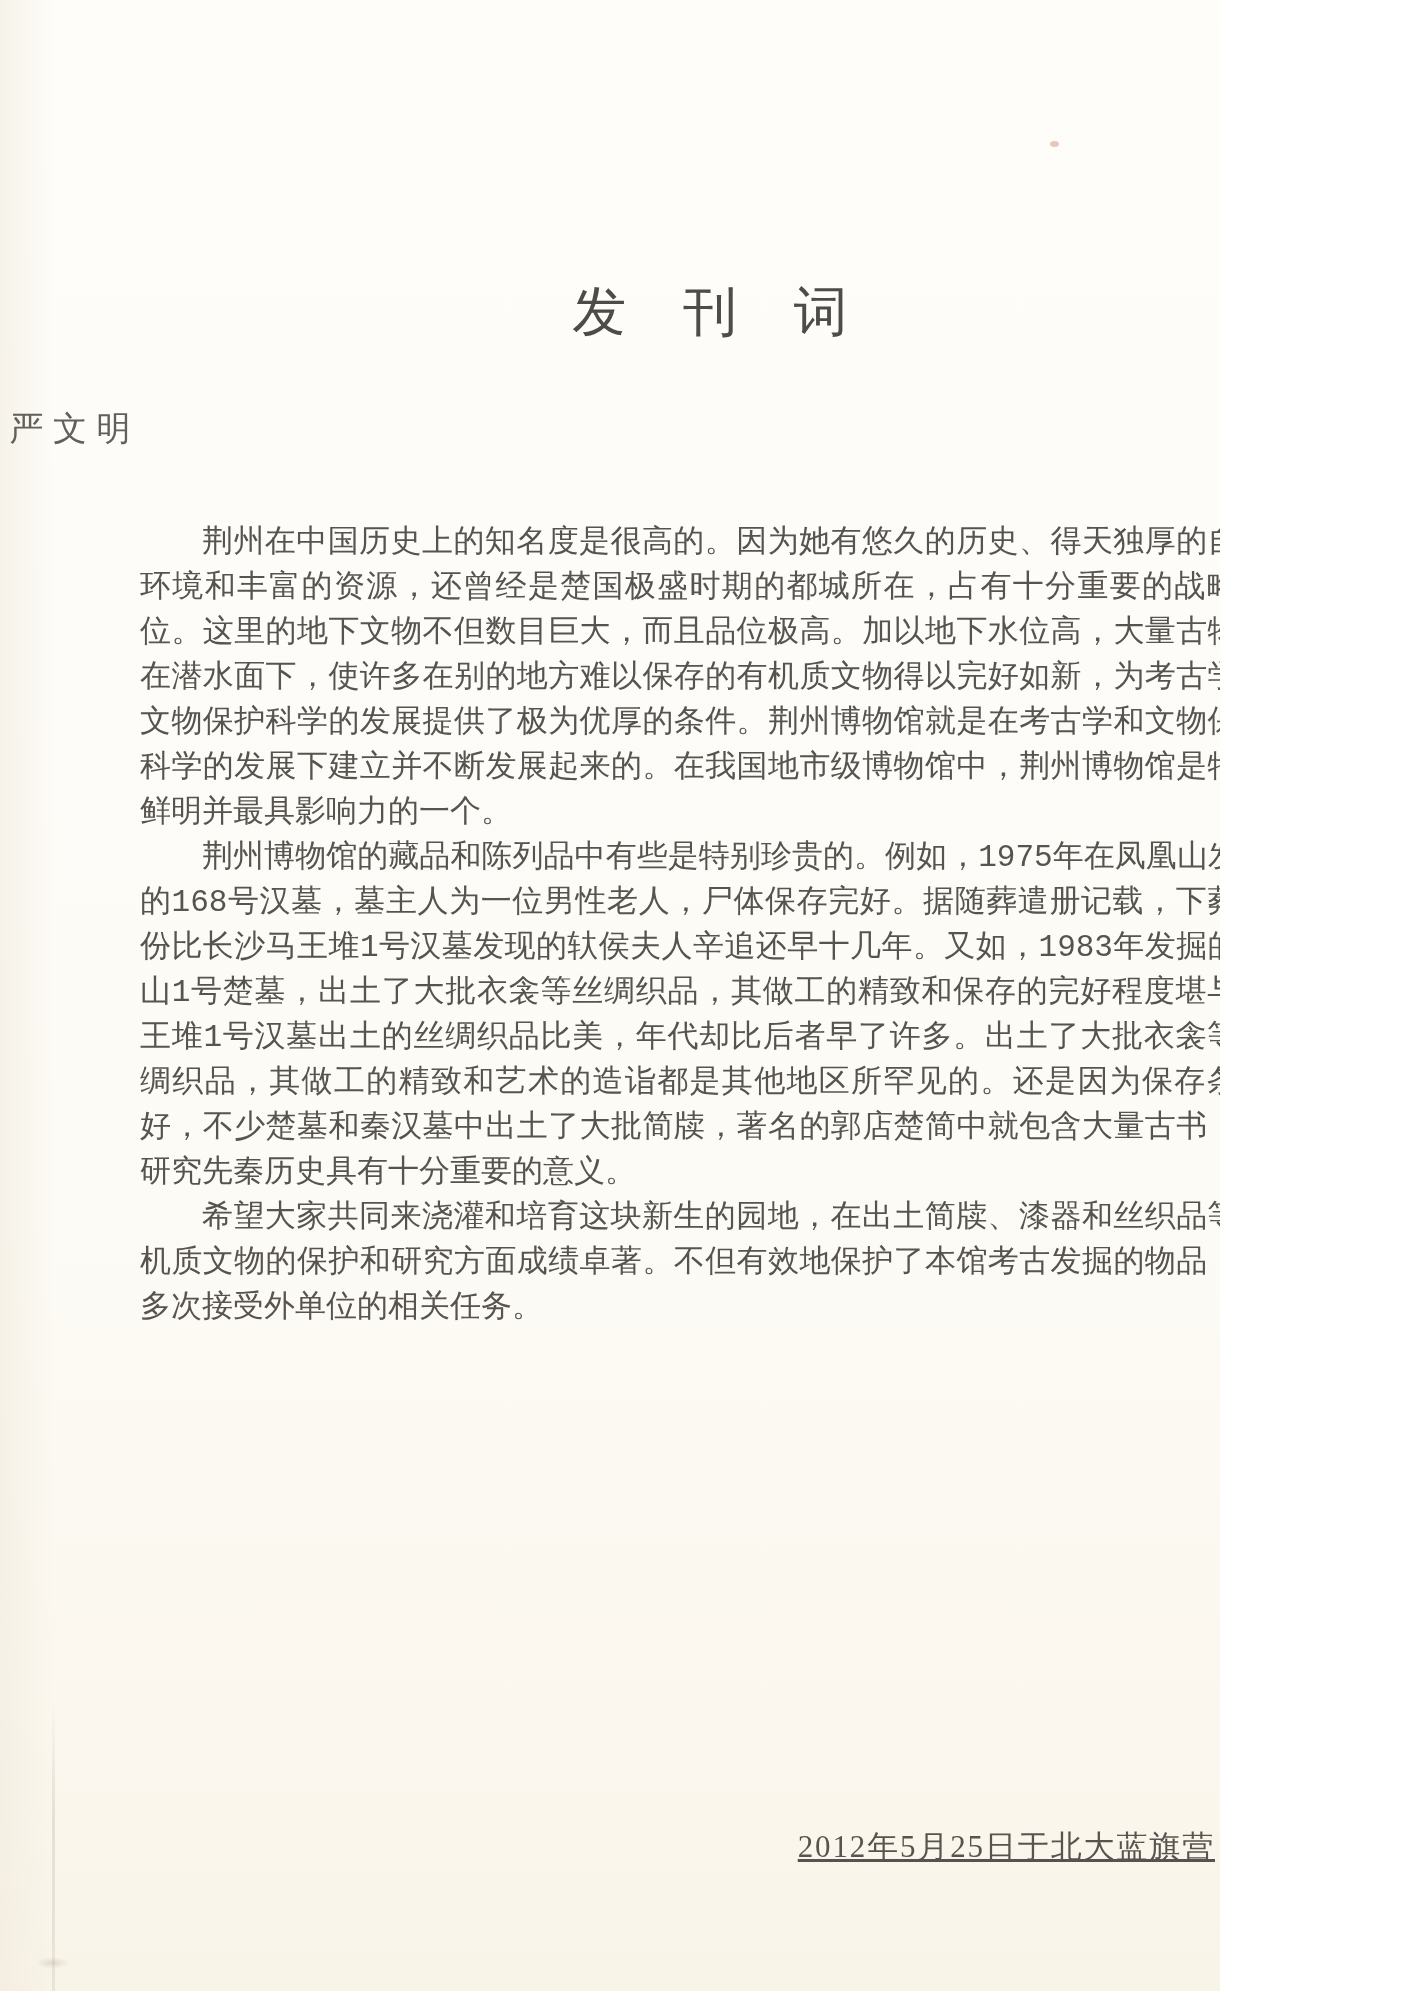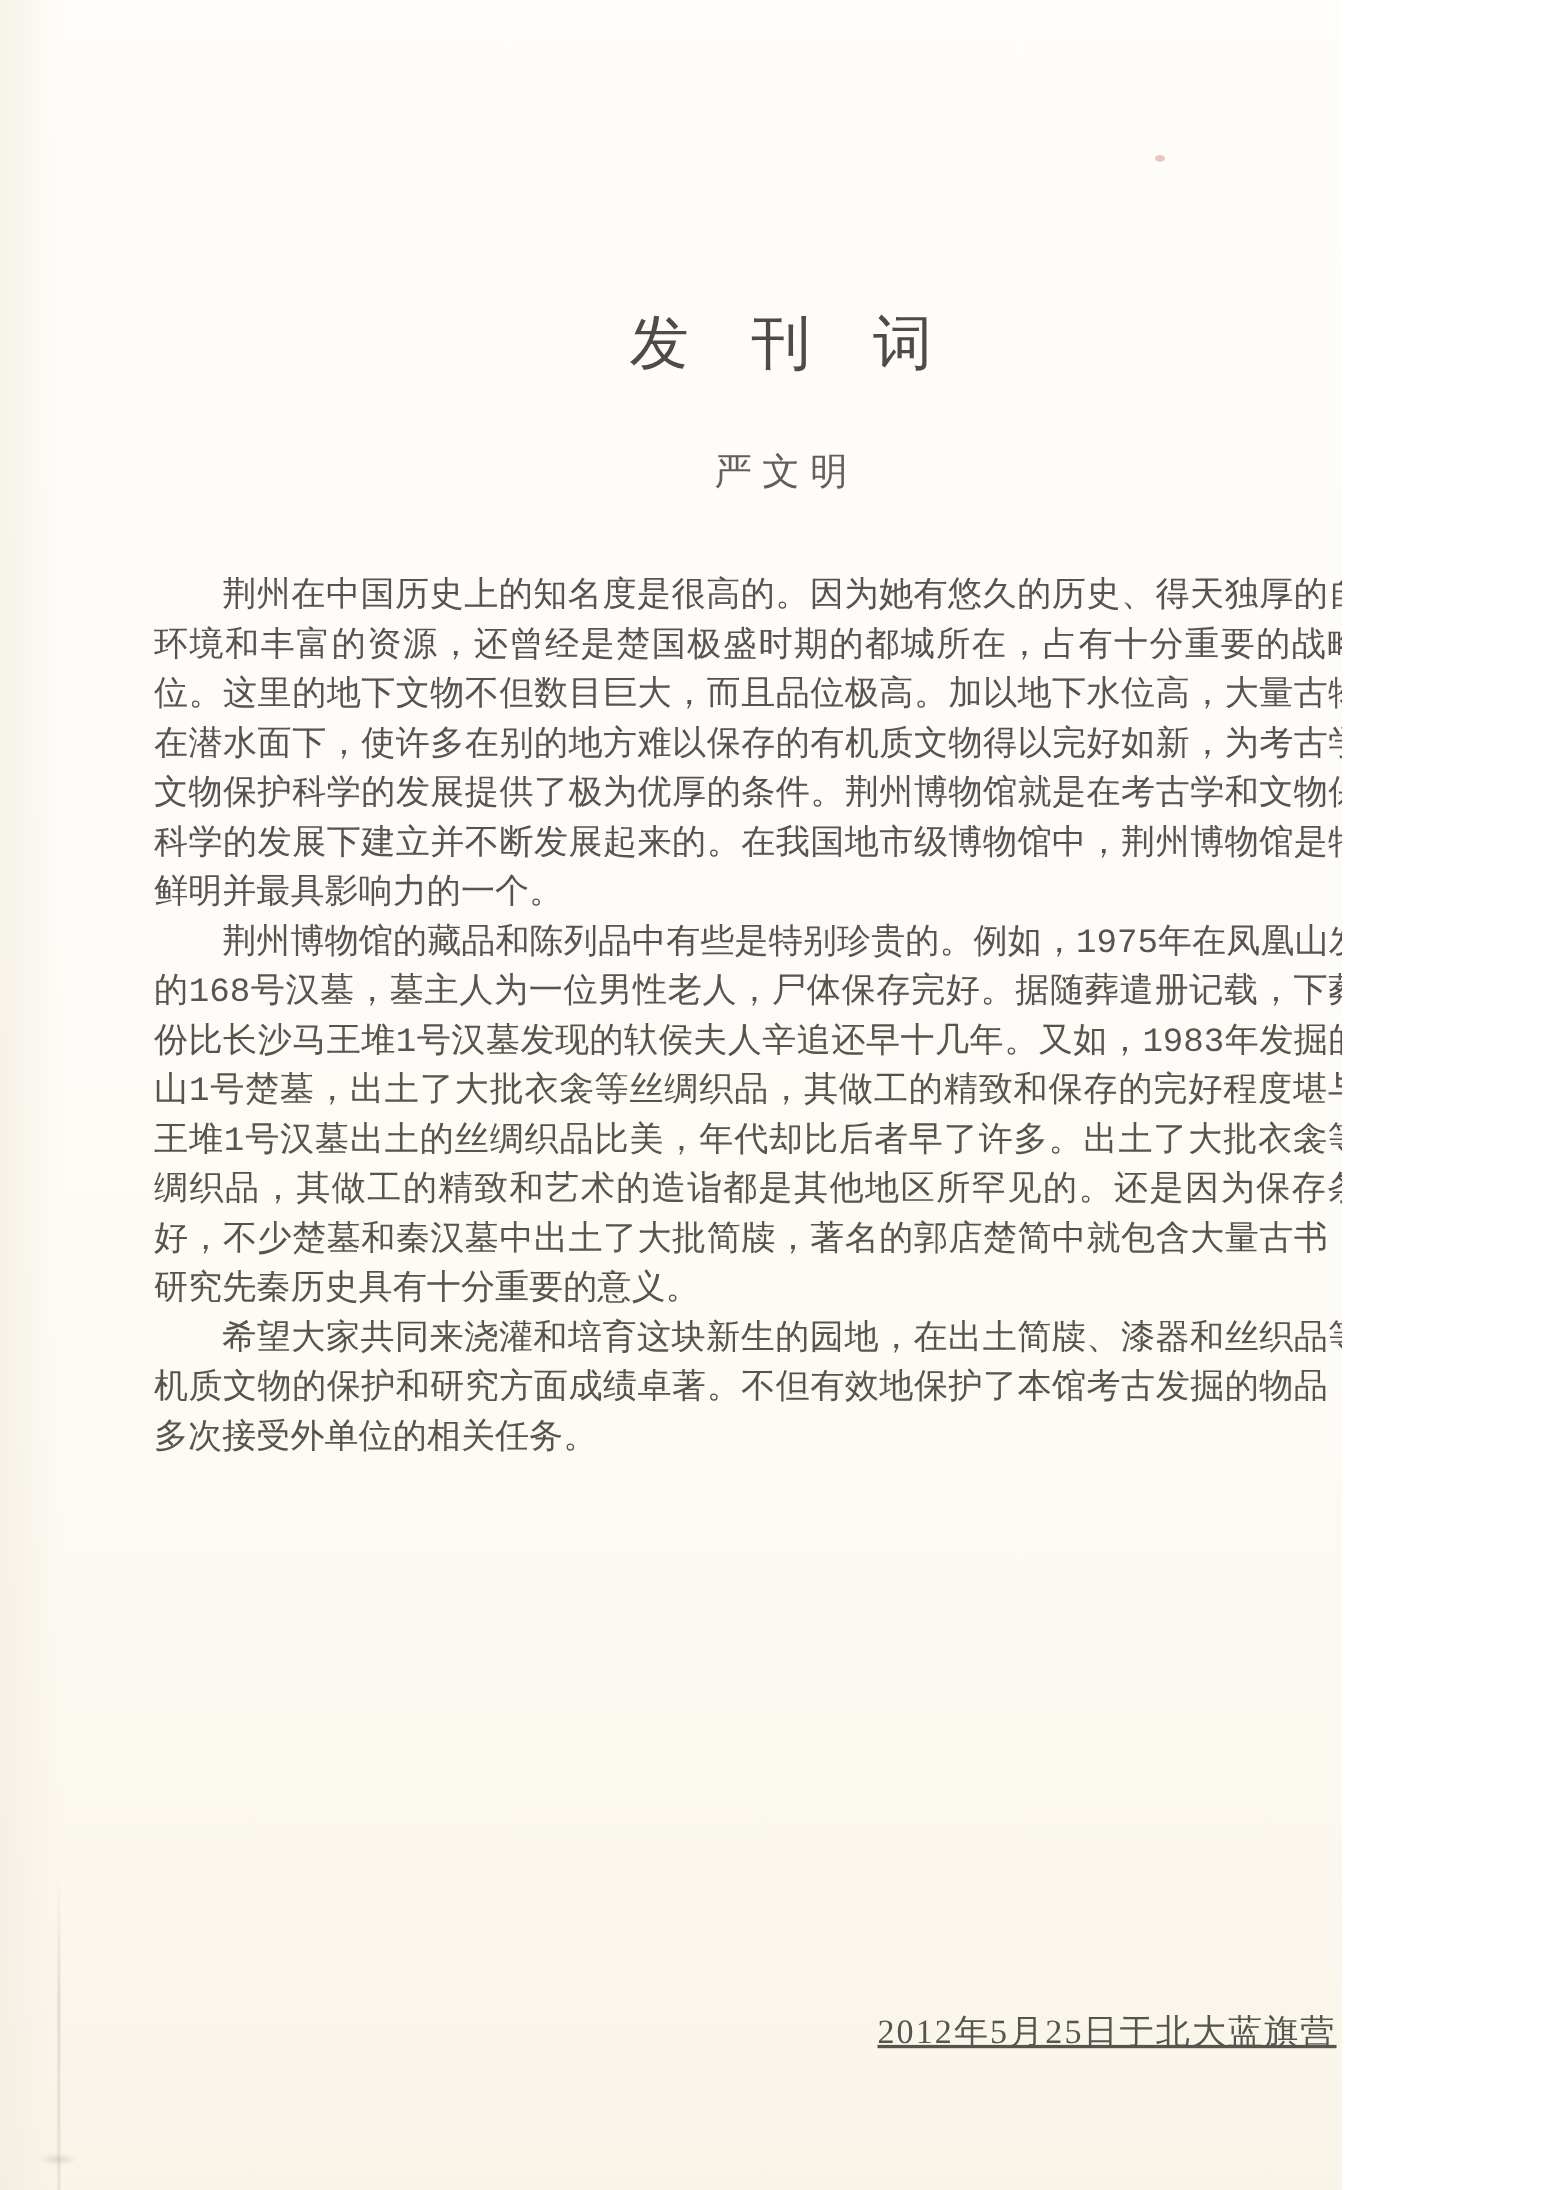--- a/index.html
+++ b/index.html
@@ -68,21 +68,20 @@
     letter-spacing: 1.05em;
     padding-left: 1.05em;
     box-sizing: border-box;
   }
   .doc-author {
     position: absolute;
     top: 406px;
     left: 0;
     width: 1420px;
     margin: 0;
-    text-align: center;
     font-size: 34px;
     font-weight: 400;
     color: #62605b;
     letter-spacing: 0.28em;
     padding-left: 0.28em;
     box-sizing: border-box;
   }
   .doc-body {
     position: absolute;
     top: 520px;

